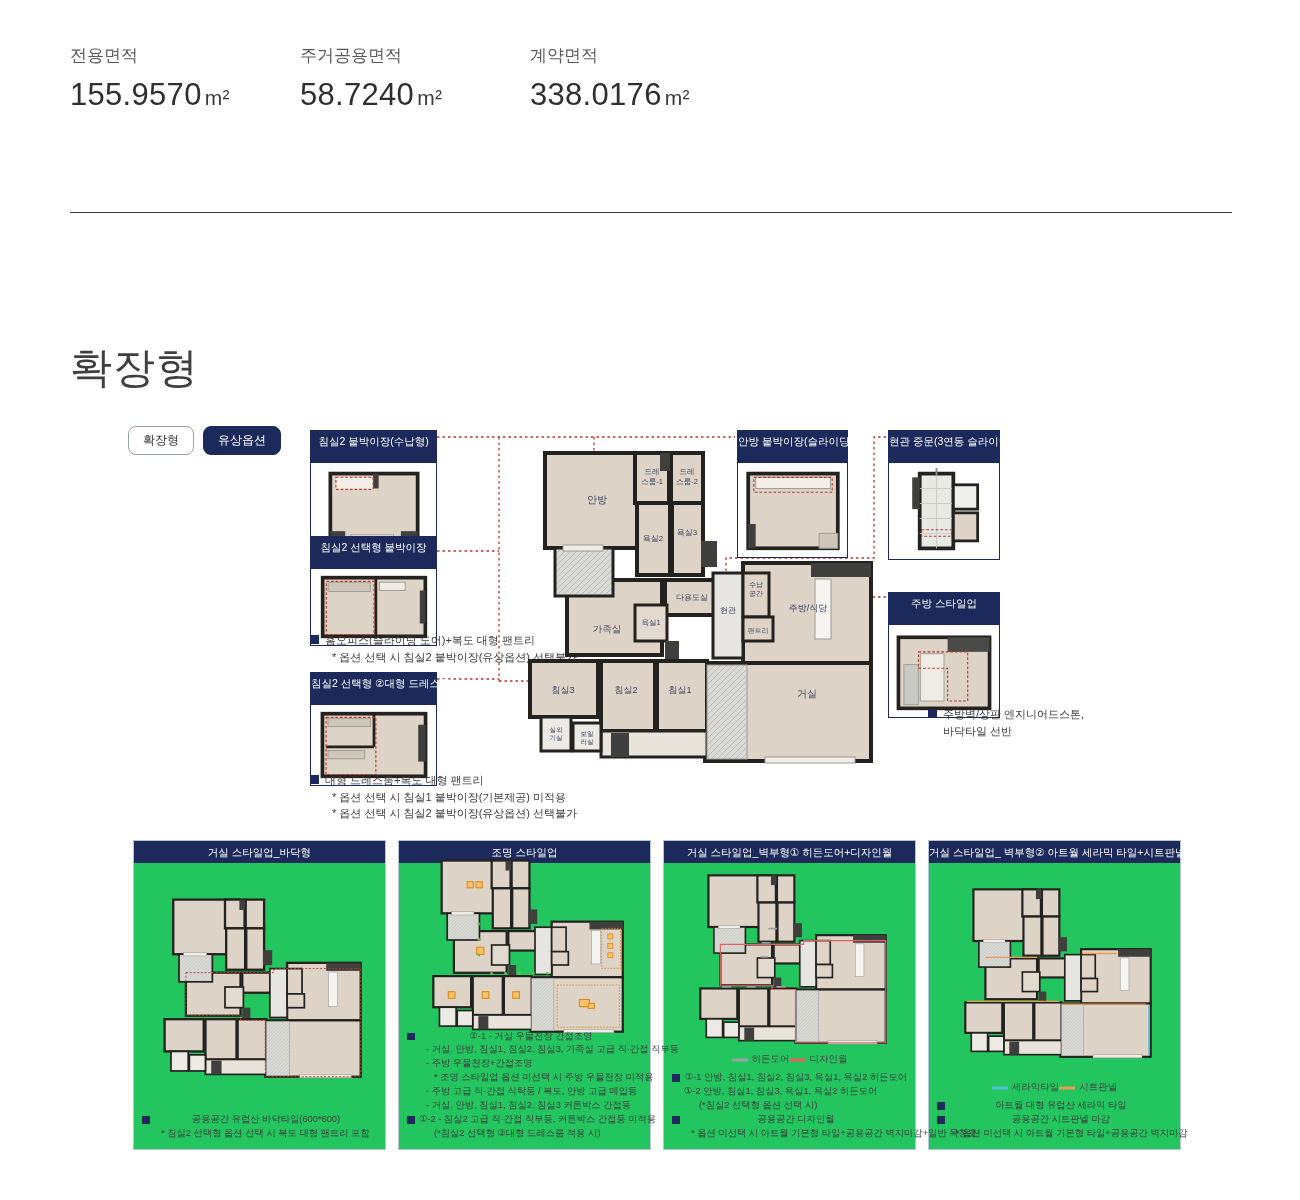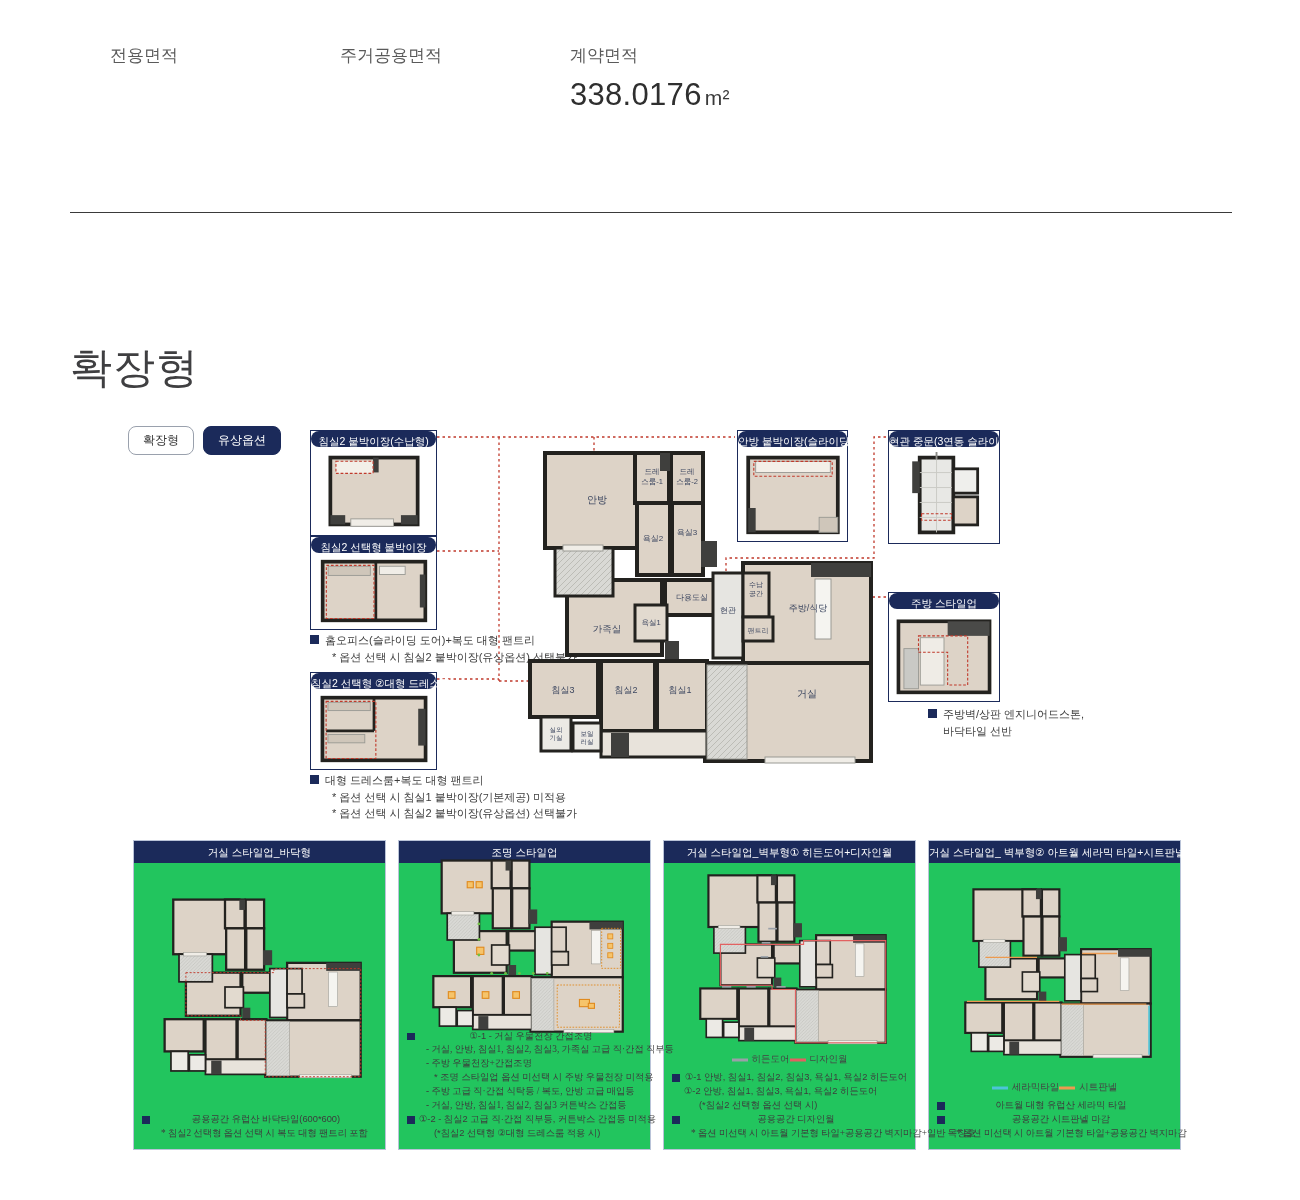--- a/index.html
+++ b/index.html
@@ -1,52 +1,52 @@
 <!DOCTYPE html>
 <html><head>
 <meta charset="utf-8">
 <style>
   html,body{margin:0;padding:0;background:#fff;}
   body{width:1300px;height:1200px;position:relative;font-family:"Liberation Sans","DejaVu Sans",sans-serif;color:#333;overflow:hidden;}
   .abs{position:absolute;}
   
-  .stats{top:44px;left:70px;display:flex;margin-left:40px;}
+  .stats{top:44px;left:70px;display:flex;}
   .stat{width:230px;}
   .stat-label{font-size:17px;color:#5a5a5a;margin-bottom:10px;}
   .stat-value{font-size:31px;color:#2f2f2f;font-weight:500;letter-spacing:.3px;}
   .stat-value .unit{font-size:21px;margin-left:3px;font-weight:400;color:#3a3a3a;}
   .divider{top:212px;left:70px;width:1162px;border-top:1.5px solid #3a3a3a;height:0;}
   
   .section-title{top:340px;left:70px;font-size:42px;font-weight:500;color:#3f3f41;letter-spacing:1px;}
   .toggle-row{top:426px;left:128px;display:flex;gap:9px;}
   .btn{font-size:12px;border-radius:8px;padding:5px 14px;cursor:pointer;font-family:inherit;}
   .btn-outline{background:#fff;border:1px solid #9aa1ad;color:#333;}
   .btn-filled{background:#1b2a5a;border:1px solid #1b2a5a;color:#fff;}
   
   .callout{position:absolute;border:1.5px solid #1b2a5a;background:#fff;box-sizing:border-box;}
-  .callout-header{background:#1b2a5a;color:#fff;font-size:10.5px;height:16px;line-height:20px;text-align:center;white-space:nowrap;border-radius:8px;}
+  .callout-header{background:#1b2a5a;color:#fff;font-size:10.5px;height:32px;line-height:20px;text-align:center;white-space:nowrap;}
   .callout-body{display:flex;align-items:center;justify-content:center;padding:5px 4px;}
   .notes{position:absolute;font-size:11px;color:#3c3c3c;line-height:1.5;}
   .note{position:relative;padding-left:15px;white-space:nowrap;}
   .note.b::before{content:"";position:absolute;left:0;top:3px;width:9px;height:9px;background:#1b2a5a;}
   .note.i{padding-left:22px;}
   .note.c{padding-left:15px;}
   
   .cards{top:840px;left:133px;display:flex;gap:12px;}
   .card{width:253px;height:310px;border:1.5px solid #b9c3d8;background:#22c55e;box-sizing:border-box;display:flex;flex-direction:column;}
   .card-header{background:#1b2a5a;color:#fff;font-size:10.5px;height:22px;line-height:22px;text-align:center;white-space:nowrap;flex:none;}
   .card-plan{flex:1;display:flex;align-items:center;justify-content:center;min-height:0;}
   .card-legend{display:flex;justify-content:center;gap:0;font-size:9.5px;color:#444;align-items:center;flex:none;margin-bottom:3px;}
   .legend-item{display:flex;align-items:center;gap:4px;}
   .card-text{padding:2px 7px 8px 8px;font-size:9.3px;line-height:1.5;color:#3c3c3c;flex:none;}
   .tl{position:relative;white-space:nowrap;}
   .tl.b{padding-left:12px;text-align:center;}
   .tl.b::before{content:"";position:absolute;left:0;top:3px;width:7.5px;height:7.5px;background:#1b2a5a;}
   .tl.i0{padding-left:12px;}
-  .tl.i1{padding-left:19px;font-family:Liberation Serif, serif;}
+  .tl.i1{padding-left:19px;}
   .tl.i2{padding-left:27px;}
   svg text{font-family:"Liberation Sans","DejaVu Sans",sans-serif;fill:#3d4760;}
   .leader{pointer-events:none;}
 </style>
 </head>
 <body>
 
 <svg width="0" height="0" style="position:absolute" aria-hidden="true">
   <defs>
     <pattern id="hatch" width="6" height="6" patternUnits="userSpaceOnUse">
@@ -89,23 +89,25 @@
       <rect x="300" y="134" width="16" height="60" fill="#f5f4f0" stroke="#9a9a94" stroke-width="1"></rect>
       <rect x="48" y="100" width="40" height="6" fill="#f0ede7" stroke="#9a9a94" stroke-width="1"></rect>
       <rect x="250" y="312" width="90" height="6" fill="#f0ede7" stroke="#9a9a94" stroke-width="1"></rect>
     </symbol>
   </defs>
 </svg>
 
 <div class="abs stats">
   <div class="stat">
     <div class="stat-label">전용면적</div>
+    <div class="stat-value"><span>155.9570</span><span class="unit">m²</span></div>
   </div>
   <div class="stat">
     <div class="stat-label">주거공용면적</div>
+    <div class="stat-value"><span>58.7240</span><span class="unit">m²</span></div>
   </div>
   <div class="stat">
     <div class="stat-label">계약면적</div>
     <div class="stat-value"><span>338.0176</span><span class="unit">m²</span></div>
   </div>
 </div>
 
 <div class="abs divider"></div>
 
 <div class="abs section-title">확장형</div>

